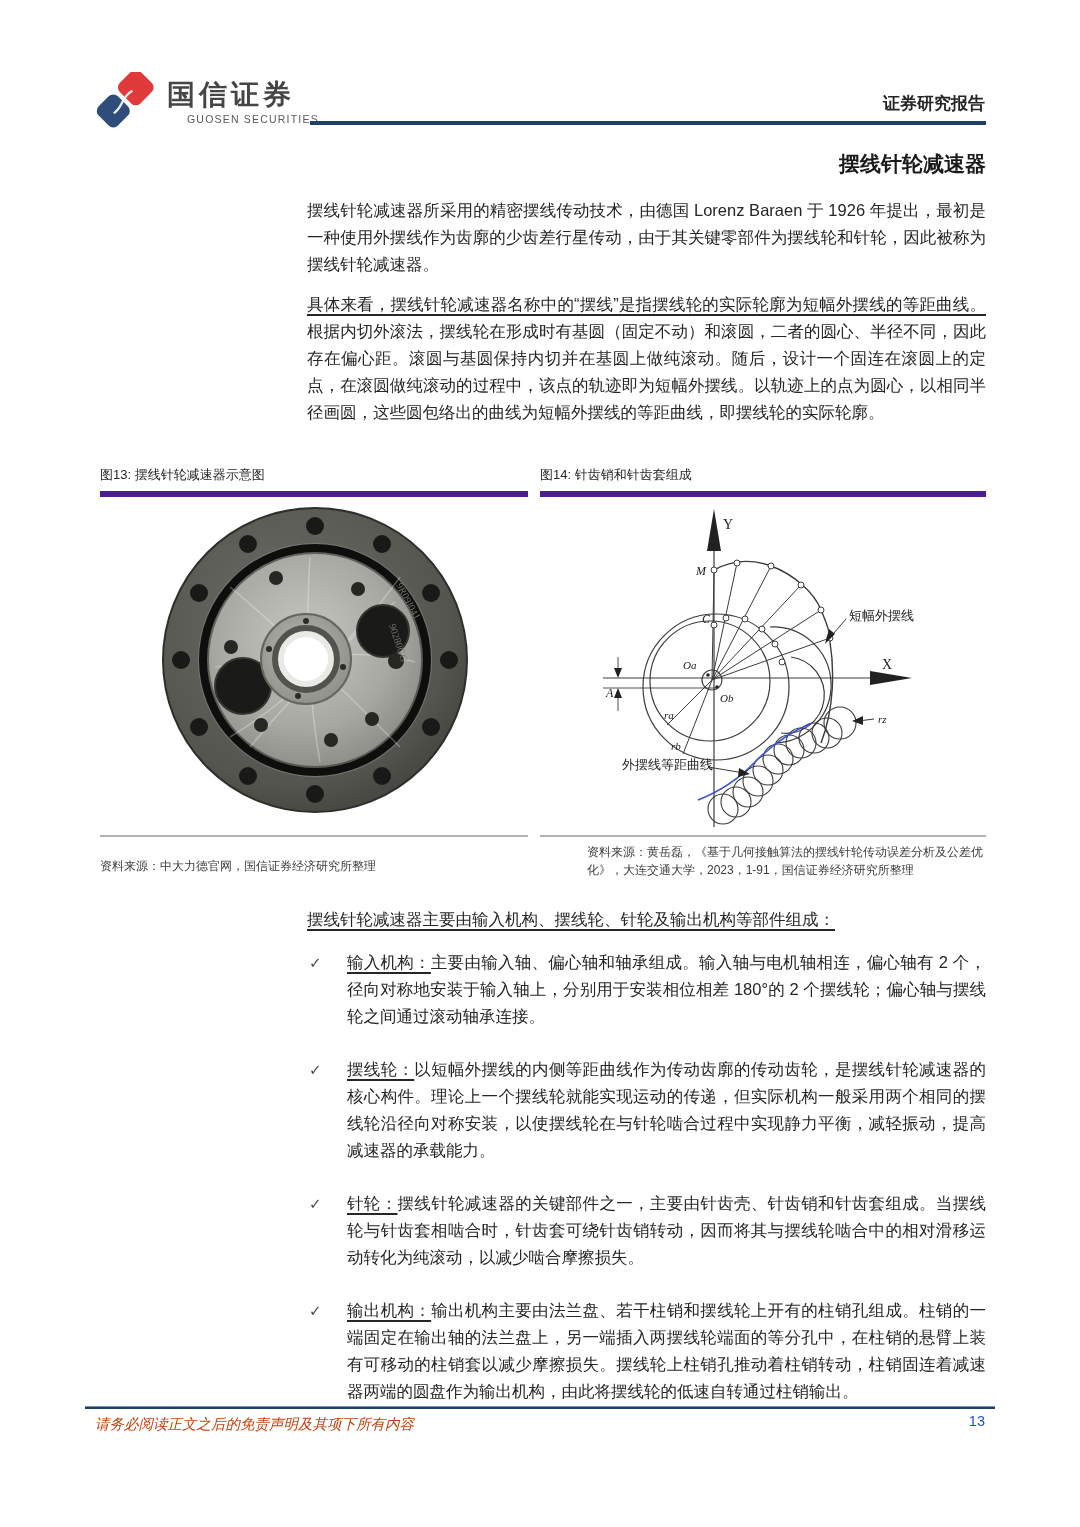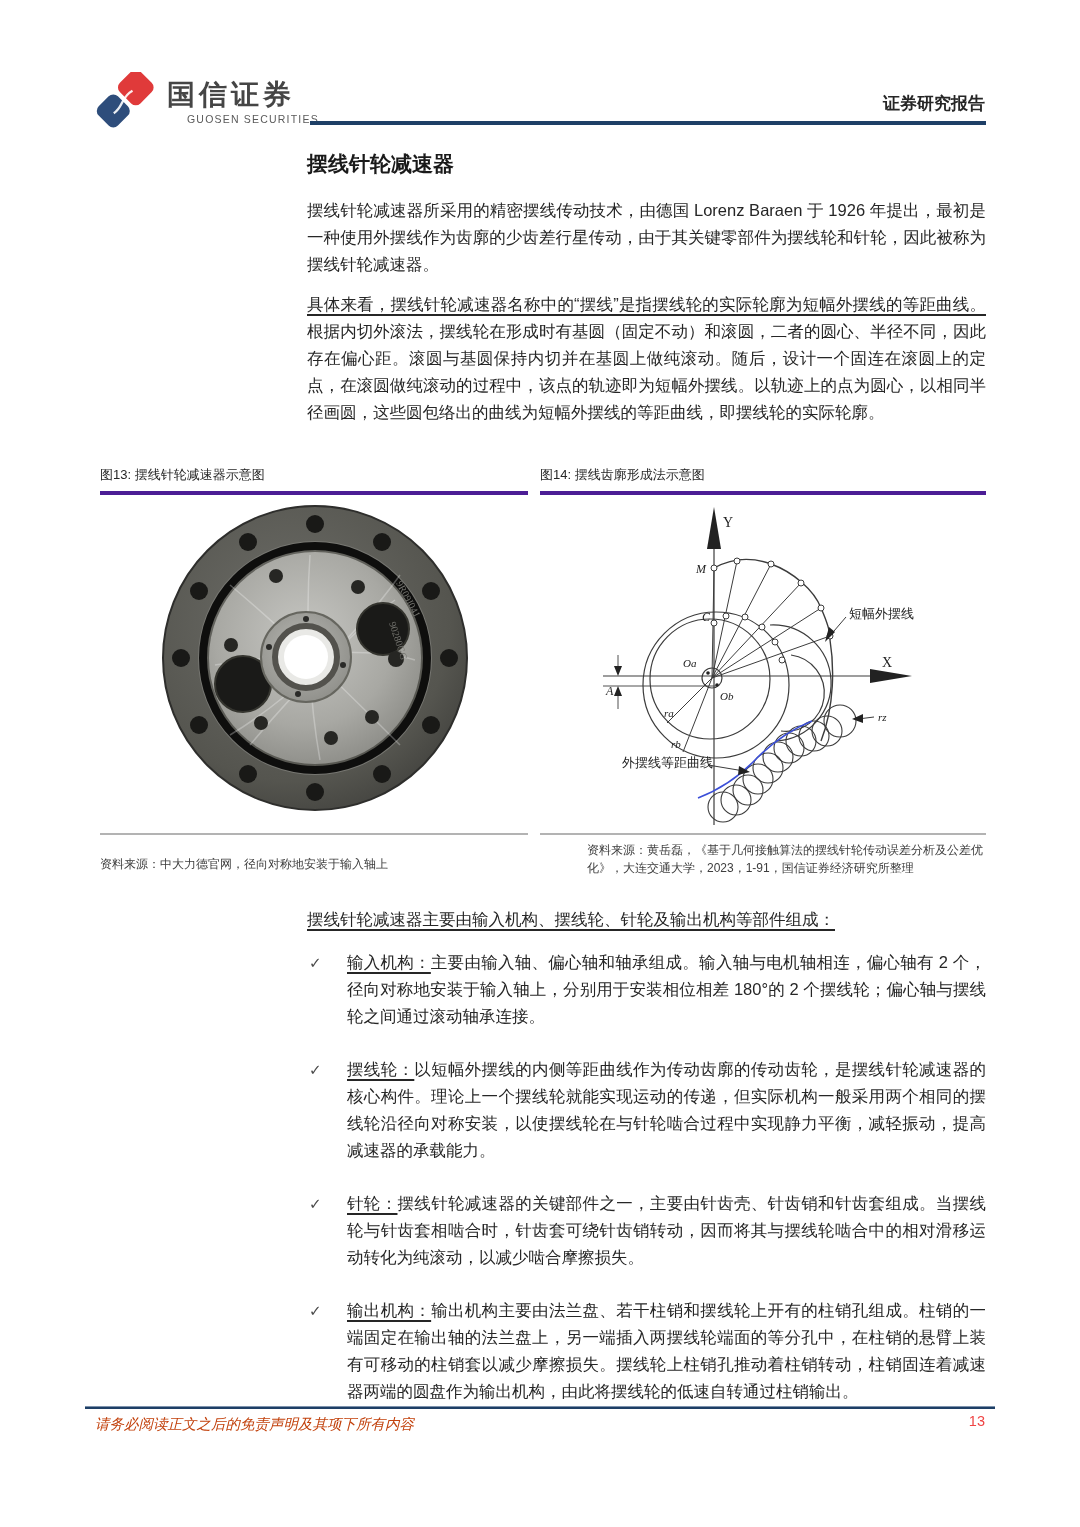--- a/index.html
+++ b/index.html
@@ -9,46 +9,46 @@
   
   .logo-wrap { position:absolute; left:95px; top:72px; display:flex; align-items:center; gap:12px; }
   .logo-mark { width:60px; height:60px; }
   .logo-cn { font-size:28px; font-weight:bold; color:#454545; letter-spacing:4px; line-height:30px; }
   .logo-en { font-size:10.5px; color:#5a5a5a; letter-spacing:1.2px; margin-top:3px;margin-left:20px; }
   .report-type { position:absolute; right:95px; top:92px; font-size:17px; font-weight:bold; color:#262626; }
   .header-rule { position:absolute; left:310px; width:676px; top:121px; height:4px; background:#1e3f66; }
 
   
   .col { position:absolute; left:307px; width:679px; color:#262626; }
-  .doc-title { top:150px; font-size:21px; font-weight:bold; color:#1a1a1a; }
+  .doc-title { top:150px; font-size:21px; font-weight:bold; color:#1a1a1a;text-align:right; }
   .para { font-size:16.5px; line-height:27px; text-align:justify; }
   .para1 { top:197px; }
   .para2 { top:291px; }
   .bu { font-weight:normal; text-decoration:underline; text-decoration-thickness:1.5px; text-underline-offset:4px; }
 
   
   .fig { position:absolute; top:466px; }
   .fig-left  { left:100px; width:428px; }
   .fig-right { left:540px; width:446px; }
-  .fig-caption { font-size:13px; color:#262626; padding-bottom:7px; border-bottom:4px solid #4c1d95; }
+  .fig-caption { font-size:13px; color:#262626; padding-bottom:7px; border-bottom:6px solid #4c1d95; }
   .fig-body { position:relative; height:340px; border-bottom:2px solid #b3b3b3; overflow:hidden; }
   .fig-source { font-size:12px; color:#3d3d3d; line-height:18px; }
   .fig-left  .fig-source { margin-top:20px; }
   .fig-right .fig-source { margin-top:6px;margin-left:47px; }
 
   
   .section-heading { top:906px; font-size:16.5px; }
   .bullets { top:949px; }
   .bullet { position:relative; padding-left:40px; margin-bottom:26px; font-size:16.5px; line-height:27px; text-align:justify; }
   .check { position:absolute; left:2px; top:0; color:#4a4a4a; font-size:15px; }
 
   
   .footer-rule { position:absolute; left:85px; width:910px; top:1406px; height:3px; background:#1e3f66; border-top:1px solid #7e93ad; }
   .disclaimer { position:absolute; left:95px; top:1415px; font-family:"Liberation Serif","DejaVu Serif",serif; font-style:italic; font-size:14.5px; color:#c2410c; }
-  .page-num { position:absolute; right:95px; top:1413px; font-size:14.5px; color:#ef4444; }
+  .page-num { position:absolute; right:95px; top:1413px; font-size:14.5px; color:#1d4ed8; }
 
   svg text { font-family:"Liberation Serif","DejaVu Serif",serif; }
   svg .cjk { font-family:"Liberation Sans","DejaVu Sans",sans-serif; }
 </style>
 </head>
 <body>
 
 <div class="page">
 
   <div class="logo-wrap">
@@ -143,25 +143,25 @@
               <circle cx="243" cy="170" r="3" fill="#2a2a28"></circle>
             <circle cx="198" cy="199" r="3" fill="#2a2a28"></circle>
               <circle cx="169" cy="152" r="3" fill="#2a2a28"></circle>
           </g>
 
           <text x="296" y="88" font-size="10" fill="#73736e" transform="rotate(62 296 88)">9R09I04J</text>
           <text x="289" y="128" font-size="10" fill="#73736e" transform="rotate(72 289 128)">90280GG</text>
         </g>
       </svg>
     </div>
-    <div class="fig-source">资料来源：中大力德官网，径向对称地安装于输入轴上</div>
+    <div class="fig-source">资料来源：中大力德官网，国信证券经济研究所整理</div>
   </div>
 
   <div class="fig fig-right">
-    <div class="fig-caption">图14: 摆线齿廓形成法示意图</div>
+    <div class="fig-caption">图14: 针齿销和针齿套组成</div>
     <div class="fig-body">
       <svg viewBox="0 0 446 344" width="446" height="344">
         <g stroke="#3c3c3c" stroke-width="1.2" fill="none">
 
           <g>
             <line x1="174" y1="330" x2="174" y2="40"></line>
             <polygon points="174,12 167,54 181,54" fill="#222" stroke="none"></polygon>
             <line x1="63" y1="181" x2="334" y2="181"></line>
             <polygon points="372,181 330,174 330,188" fill="#222" stroke="none"></polygon>
             <line x1="63" y1="191" x2="176" y2="191" stroke-width="0.9"></line>

